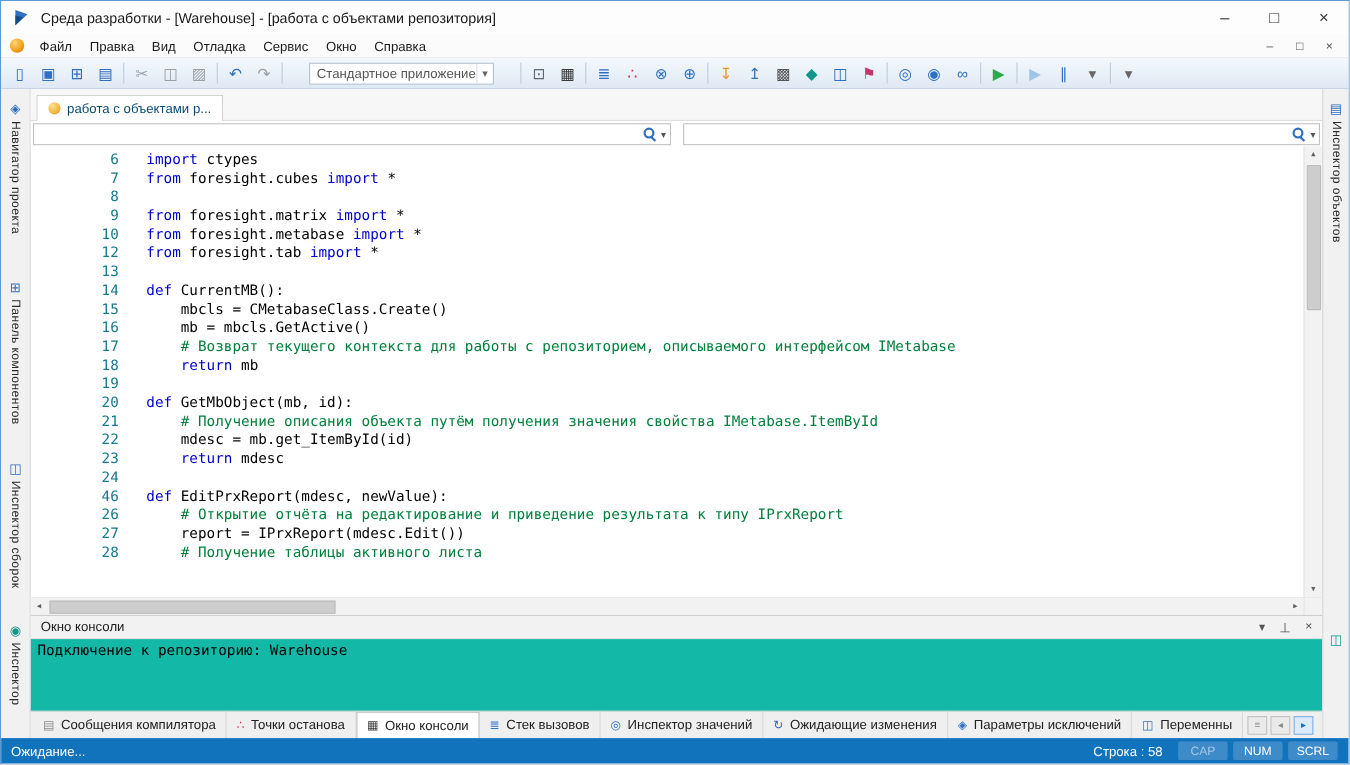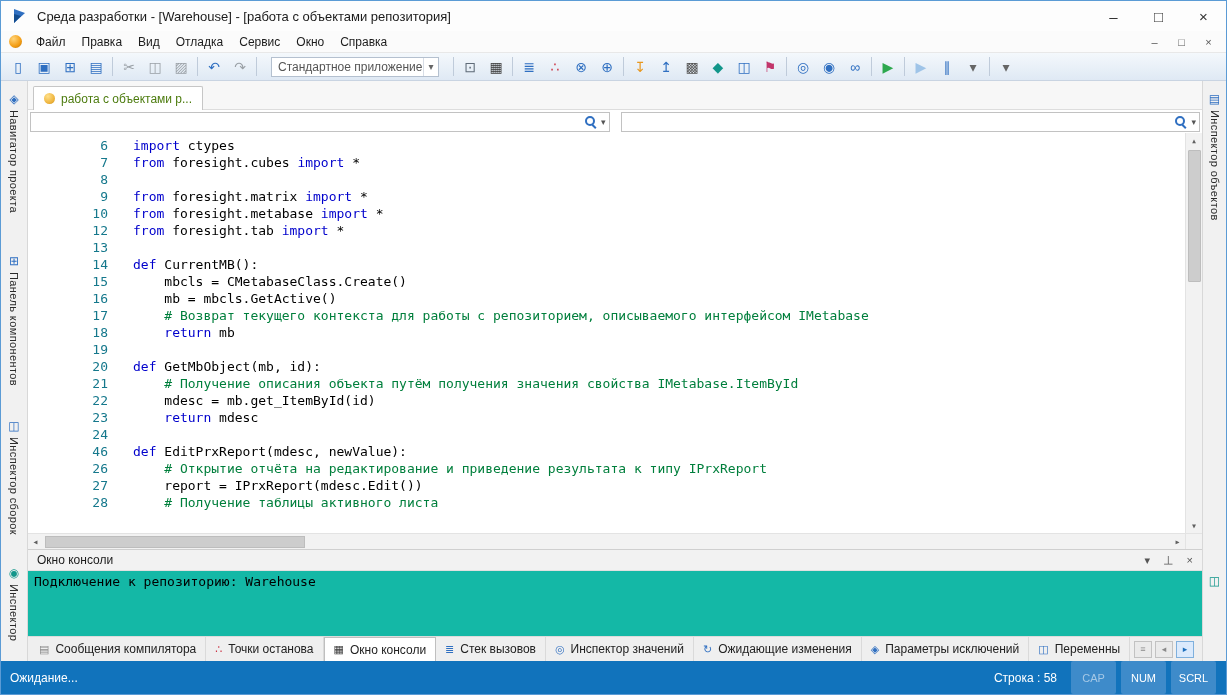--- a/index.html
+++ b/index.html
@@ -23,21 +23,21 @@
   .mdicontrols{margin-left:auto;display:flex;margin-right:4px;}
   .mbtn{width:27px;height:18px;display:flex;align-items:center;justify-content:center;color:#555;font-size:11px;}
 
   
   .toolbar{flex:0 0 28px;background:linear-gradient(#f4f8fc,#dfe9f4);border-bottom:1px solid #c9d4e2;
     display:flex;align-items:center;padding:0 4px;overflow:hidden;}
   .tbwrap{display:flex;align-items:center;width:100%;}
   .tbtn{width:26px;height:23px;display:flex;align-items:center;justify-content:center;font-size:14px;border-radius:2px;flex:0 0 26px;}
   .tsep{width:1px;height:19px;background:#bfcbda;margin:0 3px;flex:0 0 1px;}
   .tdropdown{width:168px;height:20px;background:#fff;border:1px solid #b4c0cf;display:flex;align-items:center;
-    margin:0 11px;font-size:12px;color:#555;flex:0 0 168px;}
+    margin:0 21px;font-size:12px;color:#555;flex:0 0 168px;}
   .ddtext{flex:1;padding-left:6px;white-space:nowrap;overflow:hidden;}
   .ddcaret{width:15px;height:100%;display:flex;align-items:center;justify-content:center;color:#666;font-size:10px;border-left:1px solid #d7dde6;}
 
   
   .mainrow{flex:1;display:flex;min-height:0;}
   .vstrip{flex:0 0 27px;background:#f1f1f1;overflow:hidden;display:flex;flex-direction:column;align-items:center;}
   .vleft{border-right:1px solid #d8d8d8;}
   .vright{flex:0 0 24px;border-left:1px solid #d8d8d8;}
   .vtab{display:flex;flex-direction:column;align-items:center;}
   .vicon{font-size:12px;line-height:16px;}
@@ -47,21 +47,21 @@
   .vleft .vtab:nth-child(3){margin-top:32px;}
   .vleft .vtab:nth-child(4){margin-top:30px;}
   .vright .vtab:nth-child(1){margin-top:10px;}
   .vright .vtab:nth-child(2){margin-top:352px;}
 
   .centercol{flex:1;display:flex;flex-direction:column;min-width:0;background:#fff;}
 
   
   .edtabs{flex:0 0 29px;background:#f7f7f7;display:flex;align-items:flex-end;padding-left:5px;border-bottom:1px solid #dddddd;}
   .edtab{height:24px;background:#fff;border:1px solid #c6c6c6;border-bottom:none;border-radius:2px 2px 0 0;
-    display:flex;align-items:center;gap:6px;padding:0 10px;font-size:12px;color:#4d7c0f;margin-bottom:-1px;}
+    display:flex;align-items:center;gap:6px;padding:0 10px;font-size:12px;color:#0c4a6e;margin-bottom:-1px;}
   .edtabicon{width:11px;height:11px;border-radius:50%;background:radial-gradient(circle at 35% 30%,#ffe08a,#eeb33b 65%,#c08a18);}
 
   
   .searchrow{flex:0 0 23px;display:flex;gap:11px;background:#fff;padding:2px 2px 1px 2px;}
   .searchbox{flex:1;border:1px solid #c2c2c2;display:flex;align-items:center;background:#fff;padding-right:3px;}
   .searchbox input{flex:1;border:none;outline:none;height:100%;font:12px "Liberation Sans",sans-serif;padding-left:5px;background:transparent;}
   .mag{width:12px;height:12px;position:relative;margin-right:4px;flex:0 0 12px;}
   .mag::before{content:"";position:absolute;left:0;top:0;width:6px;height:6px;border:2px solid #2f6fc1;border-radius:50%;}
   .mag::after{content:"";position:absolute;left:8px;top:8px;width:5px;height:2px;background:#2f6fc1;transform:rotate(45deg);transform-origin:0 0;}
   .scaret{font-size:9px;color:#555;}
@@ -103,21 +103,21 @@
   .tabscroll{margin-left:auto;display:flex;gap:3px;margin-right:8px;}
   .tsbtn{width:18px;height:17px;border:1px solid #c2c2c2;background:#eaeaea;color:#8a8a8a;
     display:flex;align-items:center;justify-content:center;font-size:9px;}
   .tsbtn.hot{background:#dbeafc;border-color:#7fb0dd;color:#1d6fbd;}
 
   
   .statusbar{flex:0 0 23px;background:var(--statusbar,#1173bc);color:#fff;display:flex;align-items:center;padding-left:9px;font-size:12px;}
   .sleft{flex:1;}
   .sline{margin-right:14px;}
   .sindicators{display:flex;margin-right:5px;}
-  .sind{width:45px;height:33px;background:#3e8bca;border-radius:2px;display:flex;align-items:center;justify-content:center;
+  .sind{width:45px;height:17px;background:#3e8bca;border-radius:2px;display:flex;align-items:center;justify-content:center;
     font-size:11px;margin-right:5px;color:#fff;}
   .sind.inactive{color:#a5c8e6;}
 </style>
 </head>
 <body>
 
 <div class="window">
 
   <div class="titlebar">
     <span class="applogo">

